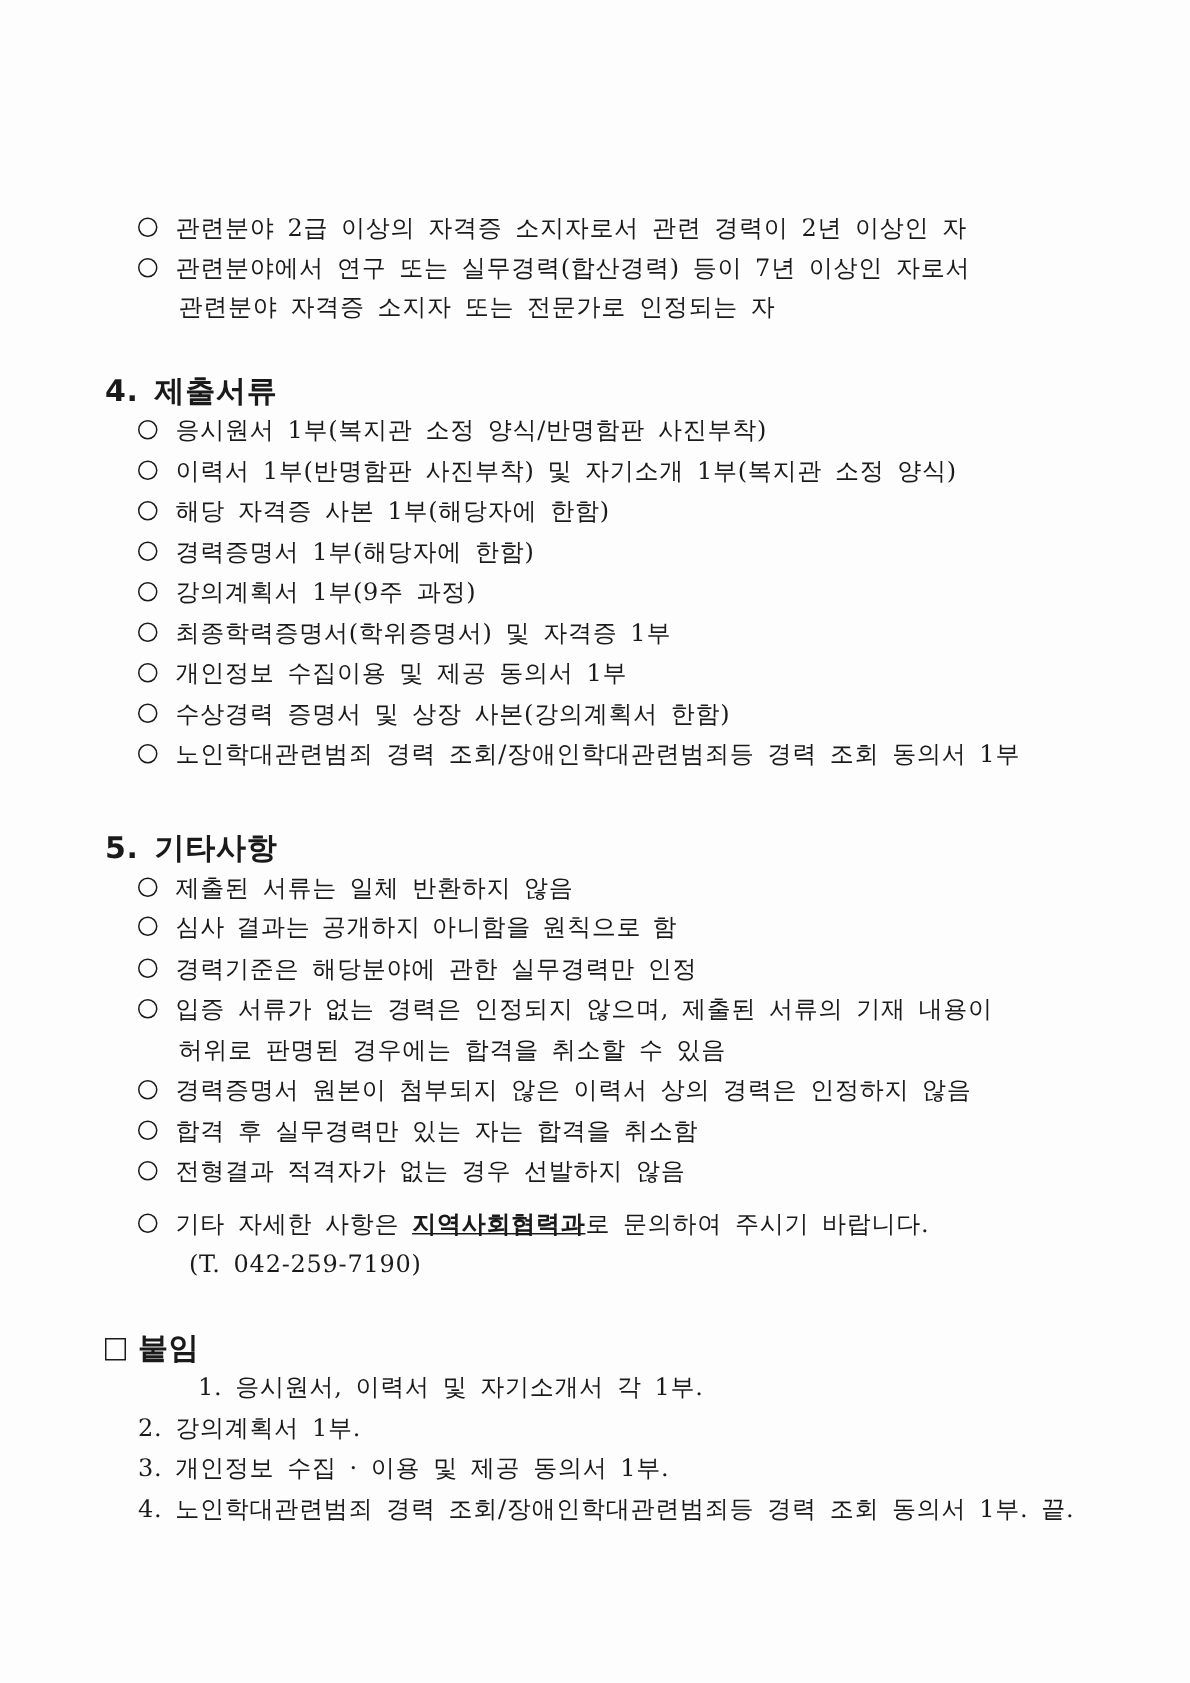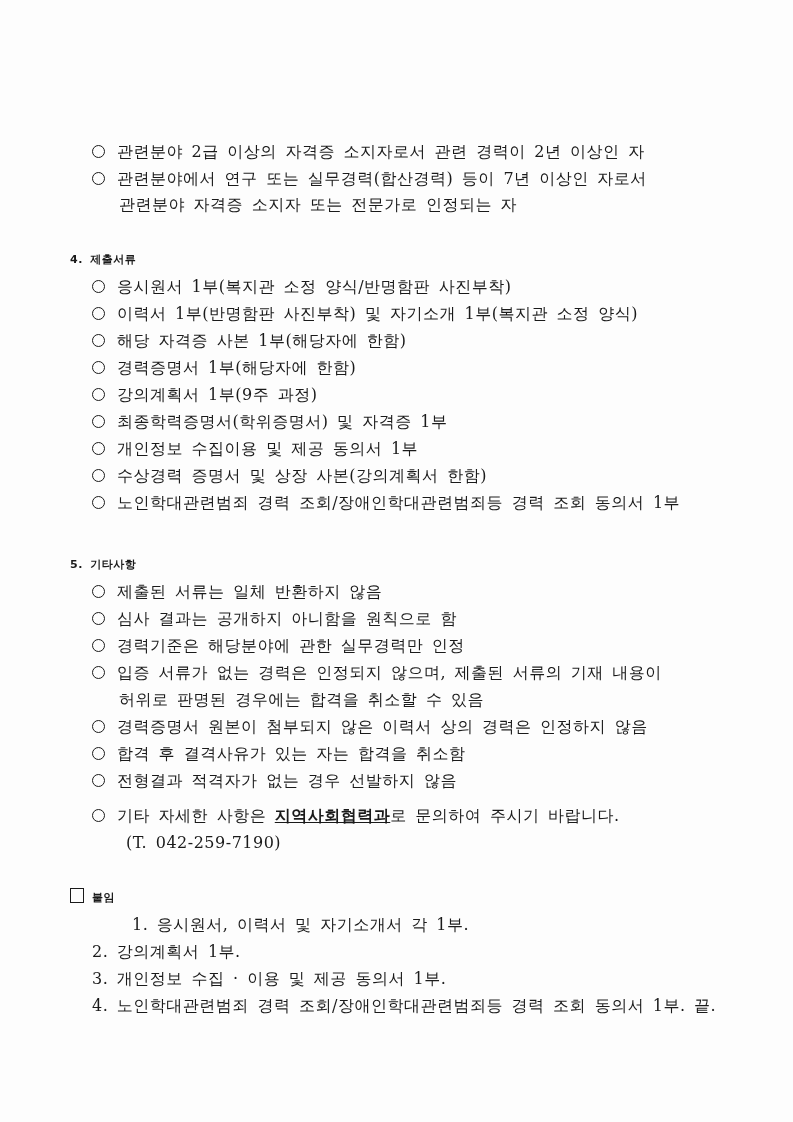--- a/index.html
+++ b/index.html
@@ -13,21 +13,21 @@
   }
   .page { position: absolute; left: 0; top: 0; width: 631px; height: 1122px; }
   .line {
     position: absolute;
     font-size: 16px;
     line-height: 22px;
     white-space: nowrap;
     letter-spacing: 0.5px;
     word-spacing: 3px;
   }
-  .heading { font-weight: bold; font-family: "DejaVu Sans", "Liberation Sans", sans-serif; font-size: 11px; }
+  .heading { font-weight: bold; font-family: "DejaVu Sans", "Liberation Sans", sans-serif; font-size: 20px; }
   .bullet {
     display: inline-block;
     width: 11px; height: 11px;
     border: 1.6px solid #1a1a1a;
     border-radius: 50%;
     margin-right: 12px;
     vertical-align: -1px;
   }
   .box {
     display: inline-block;
@@ -81,37 +81,37 @@
   </div>
   <div class="line" style="left:92px; top:492px;">
     <span class="bullet"></span><span>노인학대관련범죄 경력 조회/장애인학대관련범죄등 경력 조회 동의서 1부</span>
   </div>
 
   <div class="line heading" style="left:70px; top:554px;">5. 기타사항</div>
 
   <div class="line" style="left:92px; top:581px;">
     <span class="bullet"></span><span>제출된 서류는 일체 반환하지 않음</span>
   </div>
-  <div class="line" style="left:92px; top:608px;">
+  <div class="line" style="left:92px; top:608px;font-family:Liberation Serif, serif;">
     <span class="bullet"></span><span>심사 결과는 공개하지 아니함을 원칙으로 함</span>
   </div>
   <div class="line" style="left:92px; top:635px;">
     <span class="bullet"></span><span>경력기준은 해당분야에 관한 실무경력만 인정</span>
   </div>
   <div class="line" style="left:119px; top:689px;">
     <span>허위로 판명된 경우에는 합격을 취소할 수 있음</span>
   </div>
   <div class="line" style="left:92px; top:662px;">
     <span class="bullet"></span><span>입증 서류가 없는 경력은 인정되지 않으며, 제출된 서류의 기재 내용이</span>
   </div>
   <div class="line" style="left:92px; top:716px;">
     <span class="bullet"></span><span>경력증명서 원본이 첨부되지 않은 이력서 상의 경력은 인정하지 않음</span>
   </div>
   <div class="line" style="left:92px; top:743px;">
-    <span class="bullet"></span><span>합격 후 결격사유가 있는 자는 합격을 취소함</span>
+    <span class="bullet"></span><span>합격 후 실무경력만 있는 자는 합격을 취소함</span>
   </div>
   <div class="line" style="left:92px; top:770px;">
     <span class="bullet"></span><span>전형결과 적격자가 없는 경우 선발하지 않음</span>
   </div>
   <div class="line" style="left:92px; top:805px;">
     <span class="bullet"></span><span>기타 자세한 사항은 </span><span class="u">지역사회협력과</span><span>로 문의하여 주시기 바랍니다.</span>
   </div>
   <div class="line" style="left:126px; top:832px;">(T. 042-259-7190)</div>
 
   <div class="line heading" style="left:70px; top:887px;">

